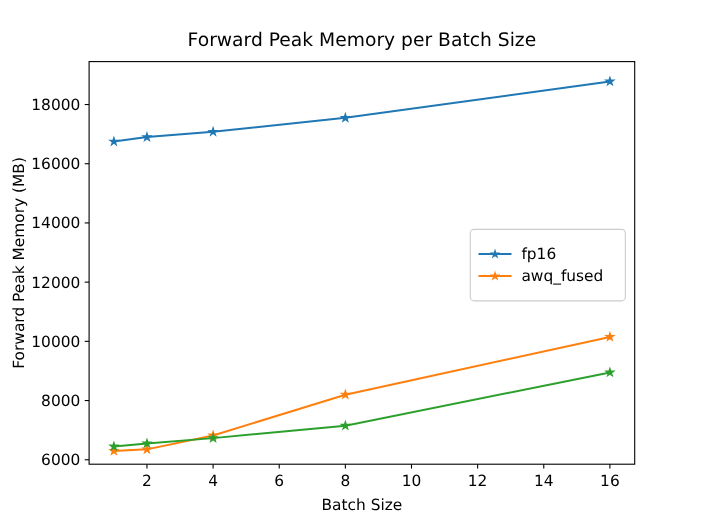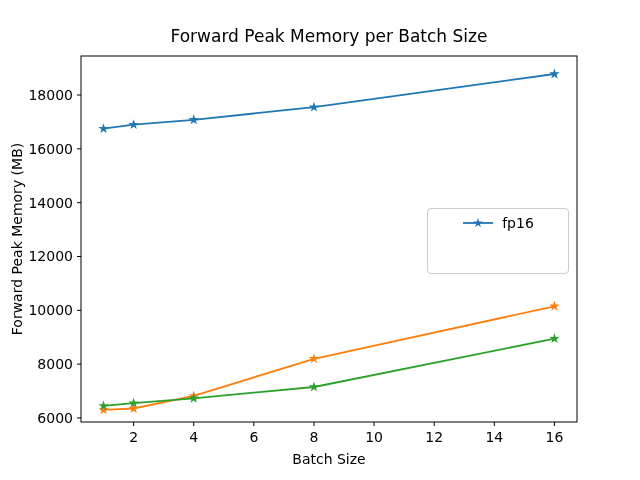--- a/index.html
+++ b/index.html
@@ -24,21 +24,21 @@
     position: absolute;
     left: 427px;
     top: 208px;
     width: 142px;
     height: 66px;
     background: #ffffff;
     border: 1px solid #cccccc;
     border-radius: 4px;
     box-sizing: border-box;
     display: flex;
-    flex-direction: row;
+    flex-direction: column;
     justify-content: center;
     padding: 4px 6px;
   }
   .legend-row {
     display: flex;
     align-items: center;
     height: 20px;
   }
   .legend-sample {
     width: 32px;
@@ -120,15 +120,22 @@
   </svg>
 
   <div class="legend">
     <div class="legend-row">
       <svg class="legend-sample" viewBox="0 0 32 14">
           <line x1="1" y1="7" x2="31" y2="7" stroke="#1f77b4" stroke-width="1.8"></line>
           <path d="M16.00,2.00L17.12,5.46L20.76,5.45L17.81,7.59L18.94,11.05L16.00,8.90L13.06,11.05L14.19,7.59L11.24,5.45L14.88,5.46Z" fill="#1f77b4"></path>
         </svg>
       <span class="legend-label">fp16</span>
     </div>
+    <div class="legend-row">
+      <svg class="legend-sample" viewBox="0 0 32 14">
+          <line x1="1" y1="7" x2="31" y2="7" stroke="#ff7f0e" stroke-width="1.8"></line>
+          <path d="M16.00,2.00L17.12,5.46L20.76,5.45L17.81,7.59L18.94,11.05L16.00,8.90L13.06,11.05L14.19,7.59L11.24,5.45L14.88,5.46Z" fill="#ff7f0e"></path>
+        </svg>
+      <span class="legend-label">awq_fused</span>
+    </div>
   </div>
 
 </div>
 
 </body></html>

